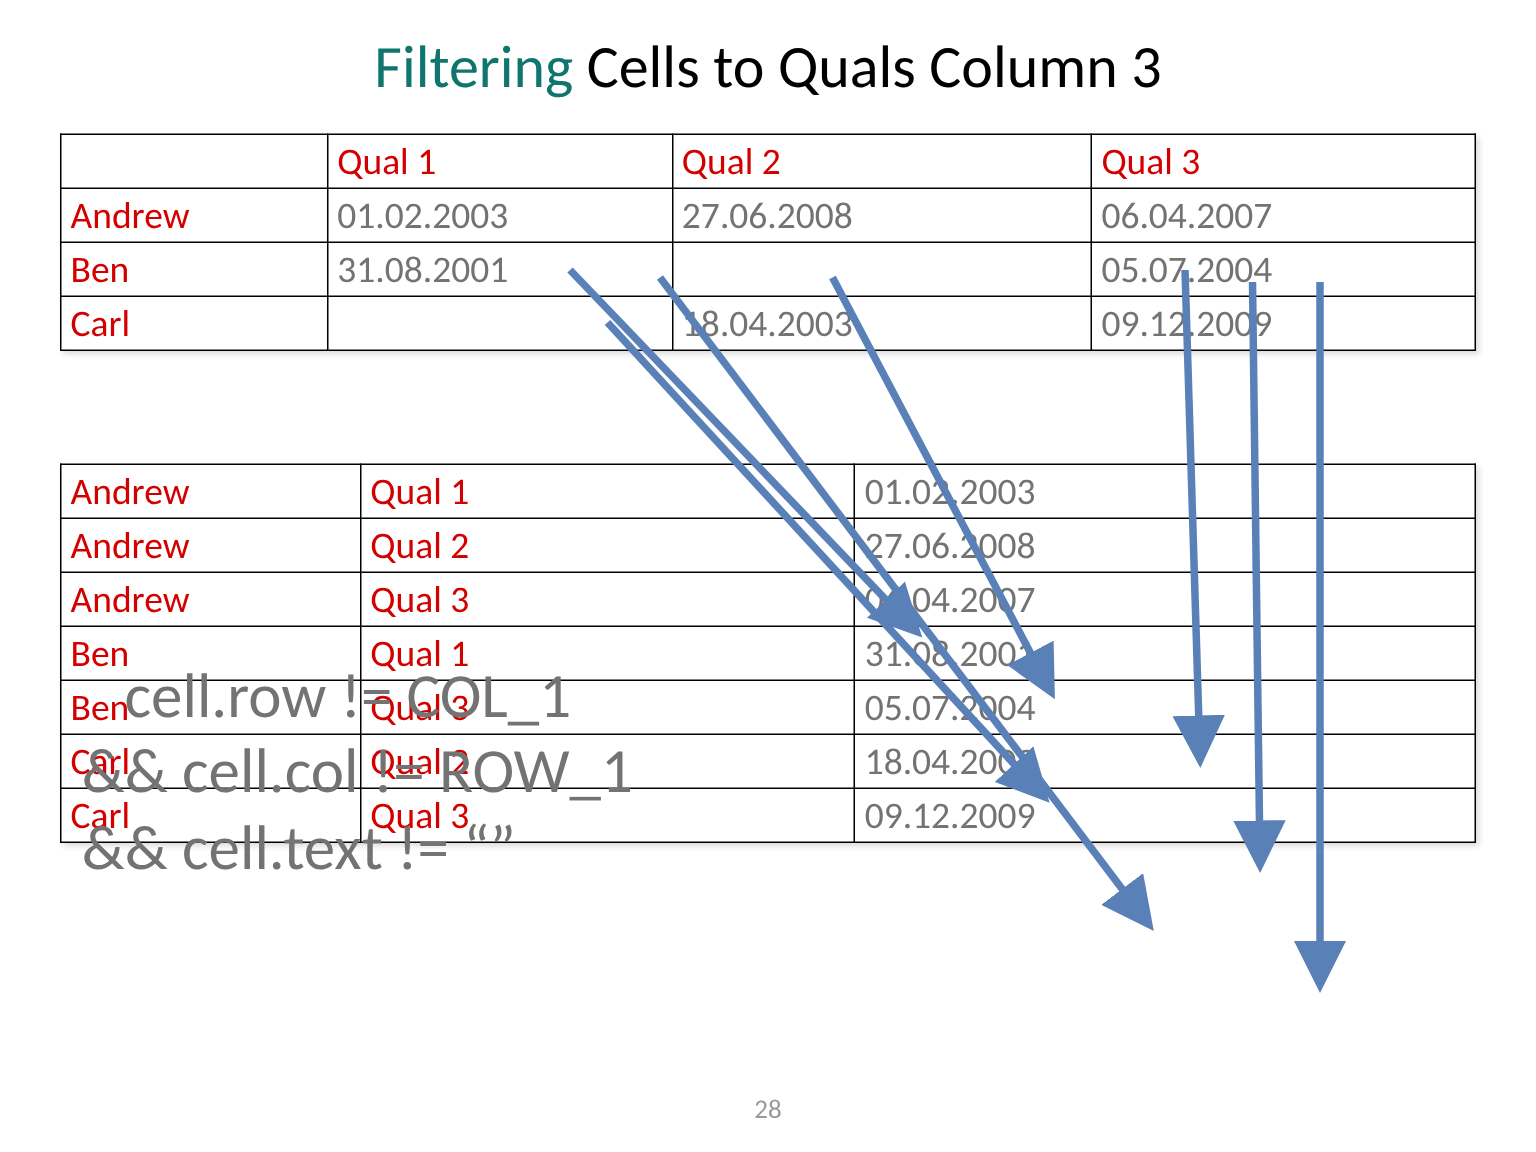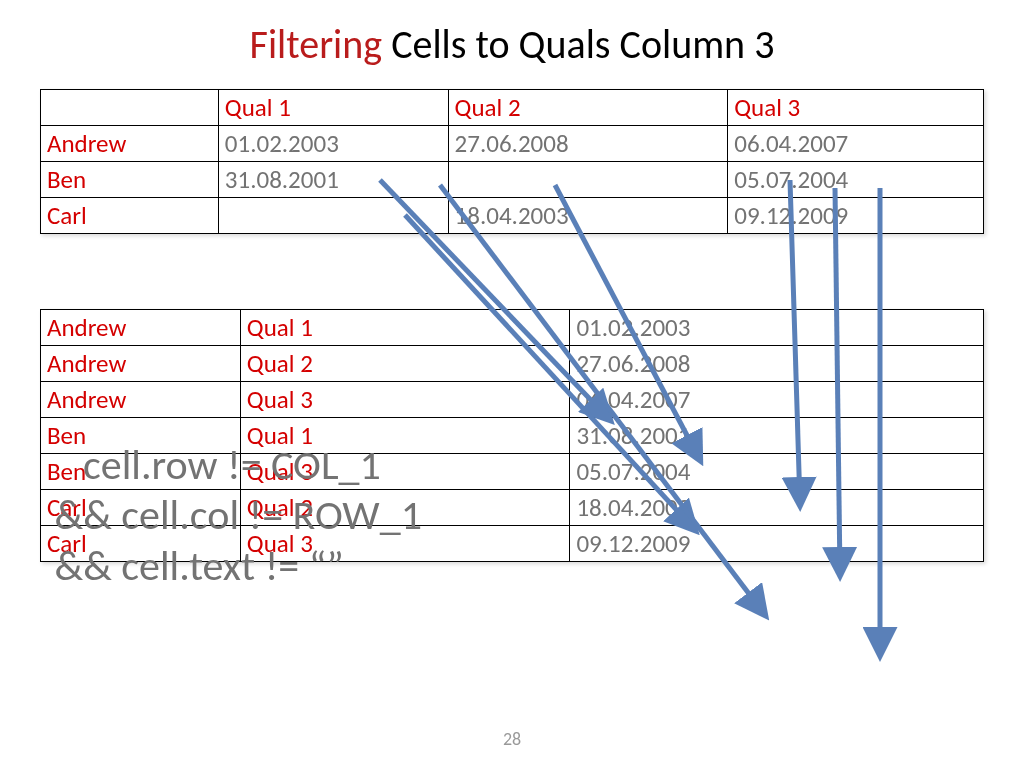--- a/index.html
+++ b/index.html
@@ -12,21 +12,21 @@
     position: relative;
     overflow: hidden;
   }
   .title {
     text-align: center;
     font-size: 40px;
     margin-top: 20px;
     margin-bottom: 20px;
     font-weight: normal;
   }
-  .title-blue { color: #b91c1c; }
+  .title-blue { color: #0f766e; }
   .title-black { color: #000; margin-top: 25px; }
   .t1, .t2 {
     border-collapse: collapse;
     margin-left: 40px;
     box-shadow: 2px 2px 4px rgba(0,0,0,0.15);
   }
   .t1 td, .t2 td {
     border: 1px solid #000;
     padding: 2px 6px;
     font-size: 25px;

